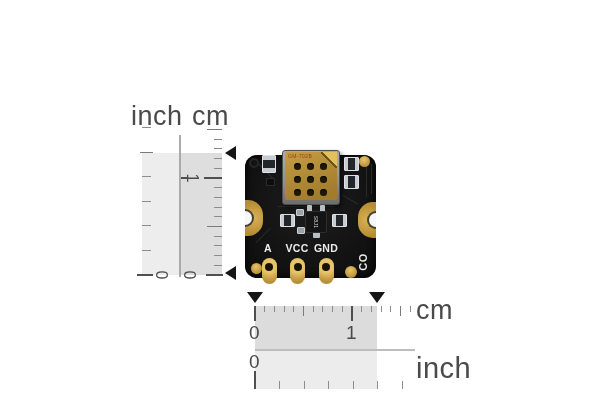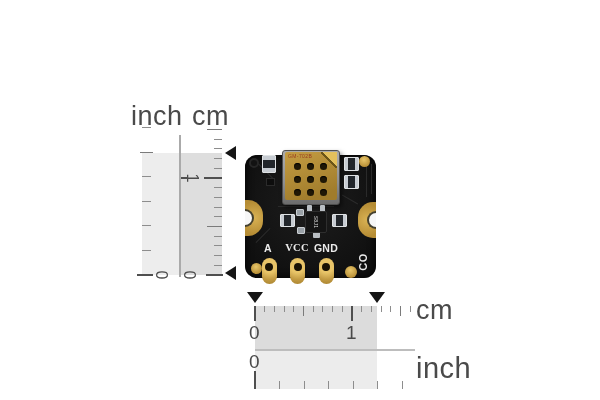--- a/index.html
+++ b/index.html
@@ -95,21 +95,21 @@
   .sot-t3{left:68px;top:77px;width:7px;height:6px;}
   .sot-body{left:60px;top:56px;width:22px;height:22px;background:#141414;
             border:1px solid #2e2e2e;border-radius:2px;display:flex;
             align-items:center;justify-content:center;position:absolute;}
   .sot-mark{position:static;font-size:5px;color:#dcdcdc;transform:rotate(90deg);
             letter-spacing:0.3px;}
 
   
   .pin-label{top:87px;transform:translateX(-50%);font-size:10.5px;font-weight:bold;
              color:#ebebeb;letter-spacing:0.3px;}
-  .pinA{left:23px;} .pinVCC{left:52px;font-family:Liberation Serif, serif;} .pinGND{left:81px;}
+  .pinA{left:23px;} .pinVCC{left:52px;} .pinGND{left:81px;}
   .th{top:103px;width:15px;height:26px;border-radius:7.5px;
       background:radial-gradient(circle at 50% 30%, #e8c468 0 35%, #c29a42 70%, #a8832f);}
   .th1{left:16.5px;} .th2{left:45px;} .th3{left:73.5px;}
   .th-hole{top:108px;width:8px;height:8px;border-radius:50%;background:#191204;}
   .thh1{left:20px;} .thh2{left:48.5px;} .thh3{left:77px;}
   .co-wrap{left:109px;top:95px;width:17px;height:23px;display:flex;
            align-items:center;justify-content:center;}
   .co-text{position:static;font-size:11px;font-weight:bold;color:#ececec;
            transform:rotate(-90deg);letter-spacing:0.5px;}
 </style>

